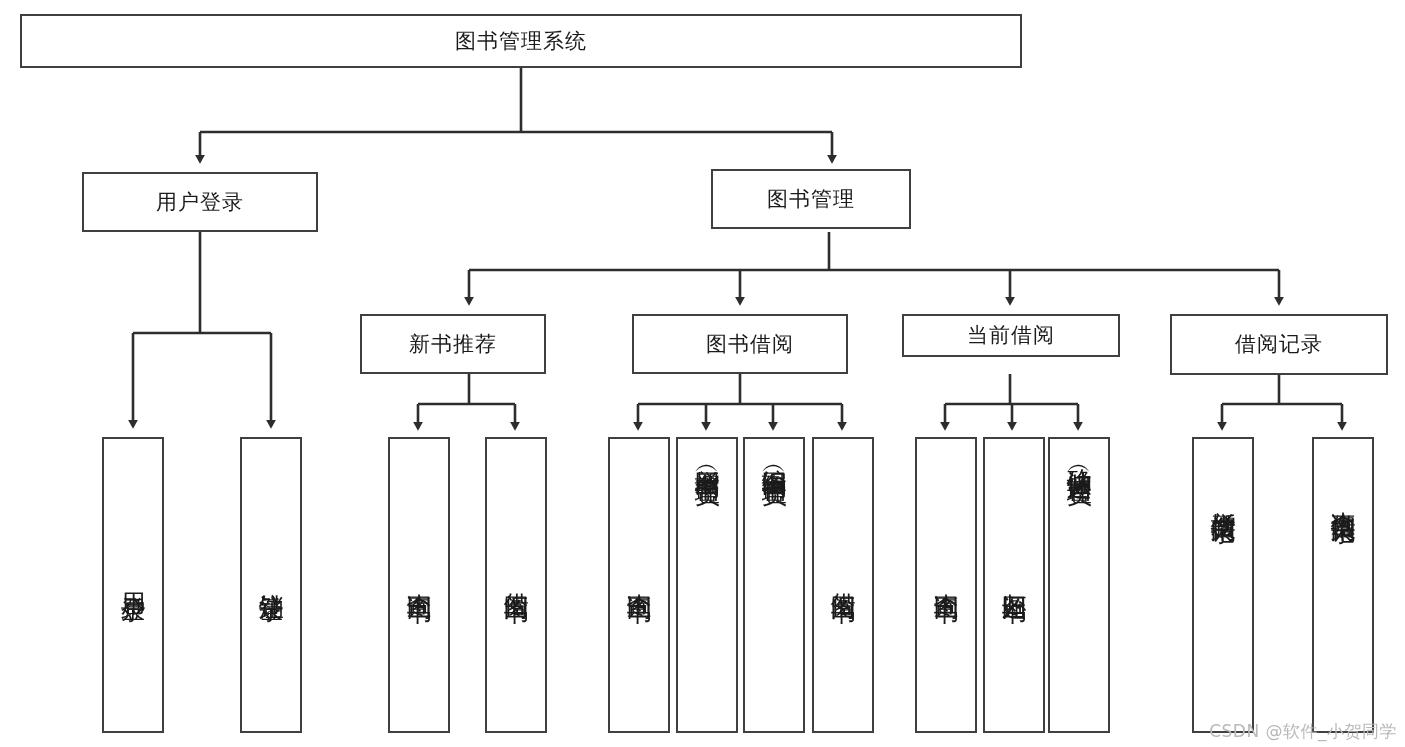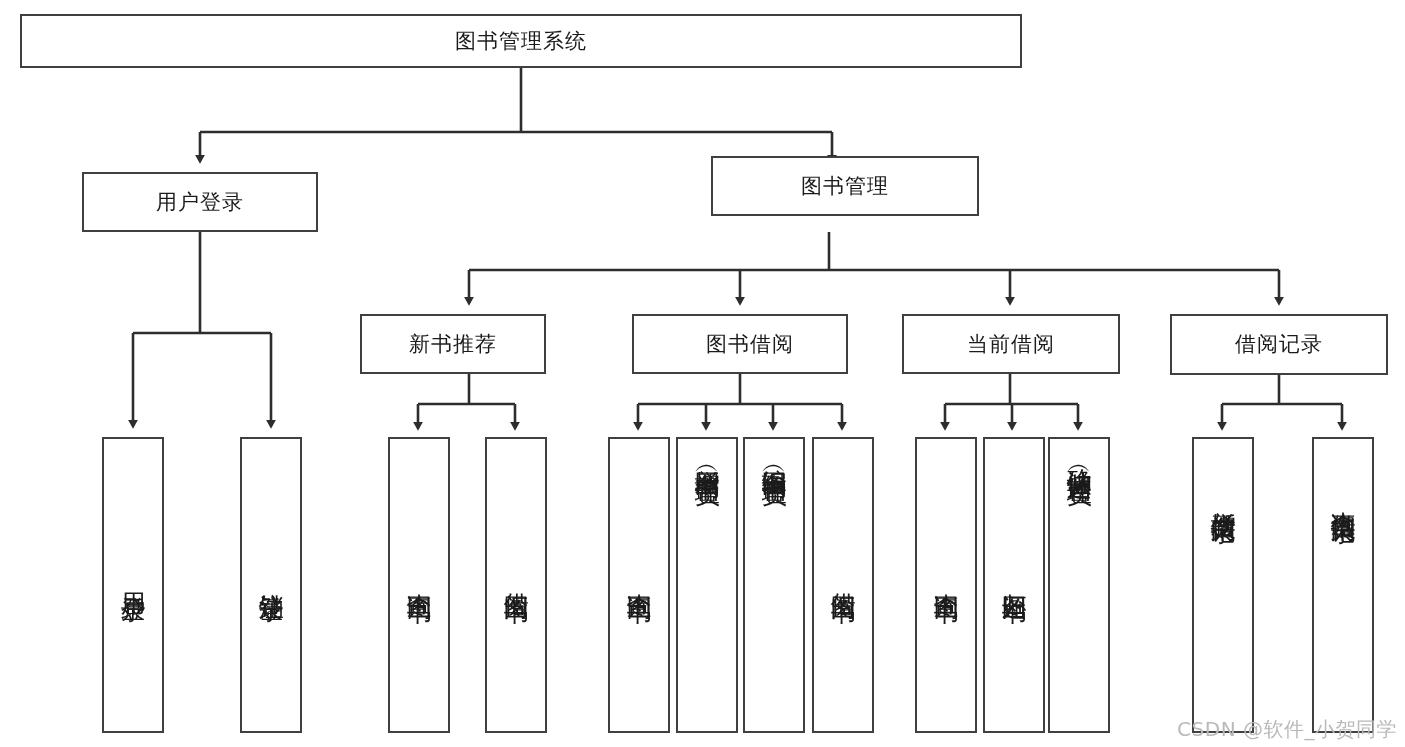--- a/index.html
+++ b/index.html
@@ -33,21 +33,21 @@
     letter-spacing:2px;
     white-space:nowrap;
   }
   .v-node.tall .lbl{margin-top:4px;}
   .v-node.short2 .lbl{margin-top:128px;}
   .v-node.six .lbl{margin-top:46px;}
   #watermark{
     position:absolute;
     right:8px;
     bottom:4px;
-    font-size:20px;
+    font-size:17px;
     color:#b9b9b9;
     letter-spacing:0.5px;
     white-space:nowrap;
     pointer-events:none;
   }
 </style>
 </head>
 <body>
 
 <div id="canvas">
@@ -103,33 +103,33 @@
   </svg>
 
   <div class="node h-node" id="node-root" style="left:20px;top:14px;width:1002px;height:54px;">
     <span class="lbl">图书管理系统</span>
   </div>
 
   <div class="node h-node" style="left:82px;top:172px;width:236px;height:60px;">
     <span class="lbl">用户登录</span>
   </div>
 
-  <div class="node h-node" style="left:711px;top:156px;width:268px;height:60px;">
+  <div class="node h-node" style="left:711px;top:169px;width:200px;height:60px;">
     <span class="lbl">图书管理</span>
   </div>
 
   <div class="node h-node" style="left:360px;top:314px;width:186px;height:60px;">
     <span class="lbl">新书推荐</span>
   </div>
 
   <div class="node h-node" style="left:632px;top:314px;width:216px;height:60px;padding-left:20px;">
     <span class="lbl">图书借阅</span>
   </div>
 
-  <div class="node h-node" style="left:902px;top:314px;width:218px;height:60px;">
+  <div class="node h-node" style="left:902px;top:314px;width:218px;height:43px;">
     <span class="lbl">当前借阅</span>
   </div>
 
   <div class="node h-node" style="left:1170px;top:314px;width:218px;height:61px;">
     <span class="lbl">借阅记录</span>
   </div>
 
   <div class="node v-node short2" style="left:102px;top:437px;width:62px;height:296px;">
     <span class="lbl">用户登录</span>
   </div>

